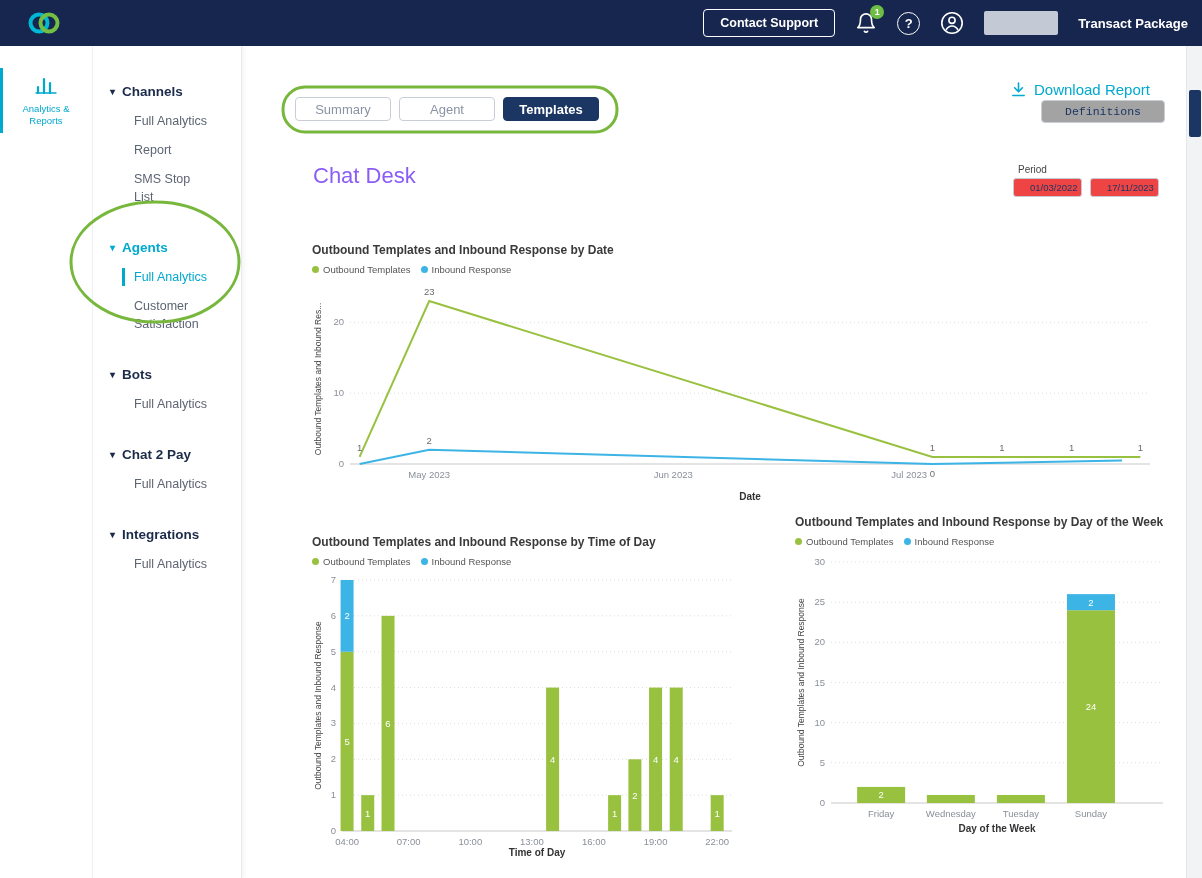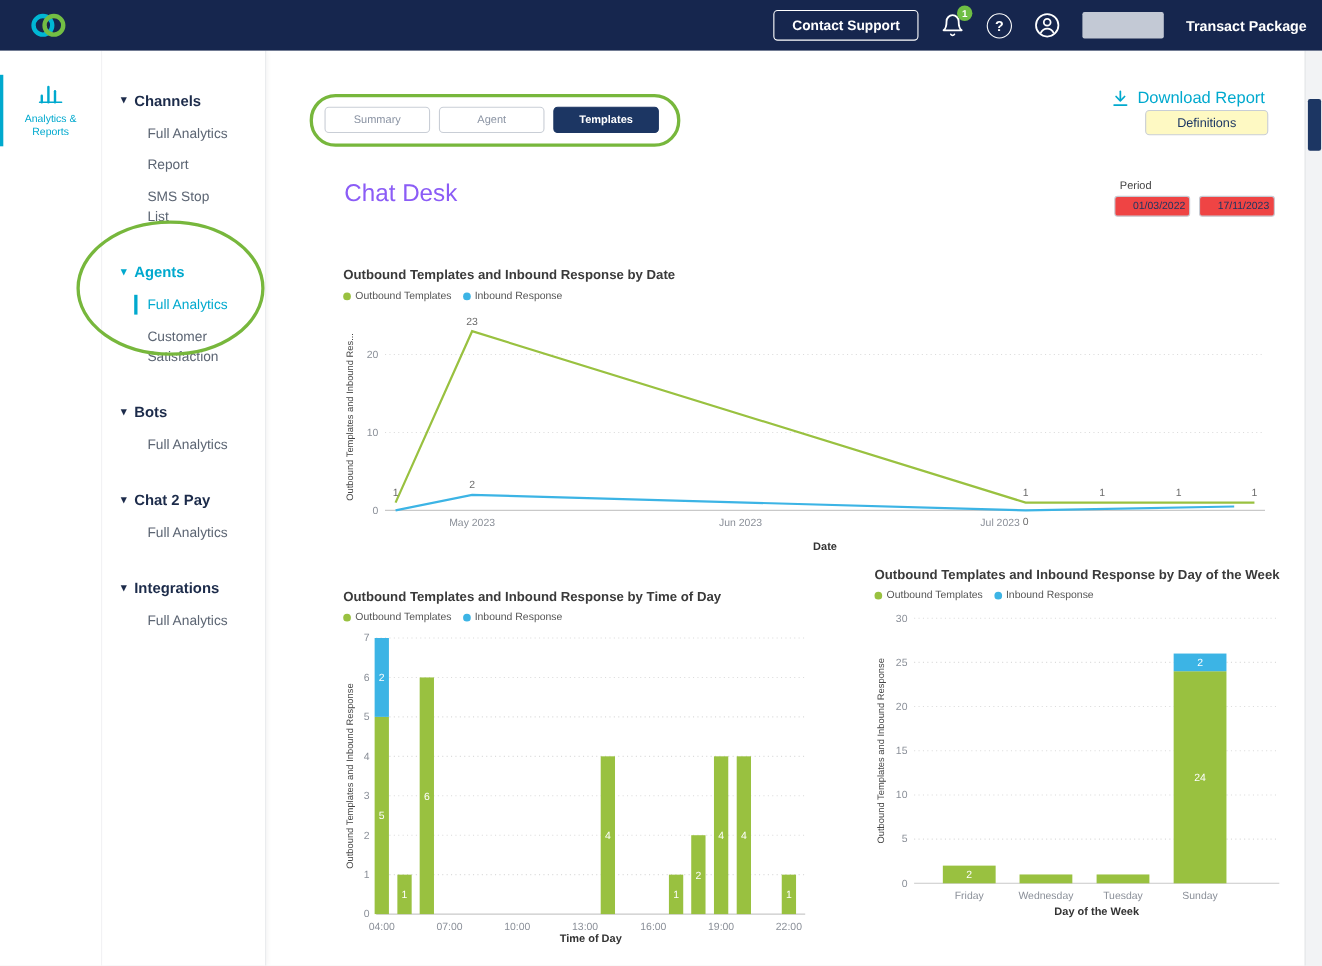--- a/index.html
+++ b/index.html
@@ -43,28 +43,28 @@
   .sec.teal .sec-h, .sec.teal .caret { color:#00a9ce; }
   .s-item { position:relative; display:block; padding:5px 8px 6px 24px; font-size:12.5px; color:#5c6573;
             line-height:18px; cursor:pointer; max-width:110px; }
   .s-item.active { color:#00a9ce; }
   .s-item.active::before { content:''; position:absolute; left:12px; top:5px; height:18px; width:3px; background:#00a9ce; }
 
   
   .main { position:absolute; left:242px; top:46px; right:16px; bottom:0; background:#fff; }
   .tabs { position:absolute; left:53px; top:51px; display:flex; gap:8px; }
   .tab { width:96px; height:24px; border:1px solid #c9ced6; border-radius:4px; background:#fff;
-         color:#8a93a3; font-size:10px; font-family:inherit; cursor:pointer;
+         color:#8a93a3; font-size:13px; font-family:inherit; cursor:pointer;
          display:flex; align-items:center; justify-content:center; }
   .tab.active { background:#1c3663; border-color:#1c3663; color:#fff; font-weight:bold; }
 
   .download { position:absolute; left:768px; top:35px; display:flex; align-items:center; gap:7px;
               color:#00a9ce; font-size:15px; cursor:pointer; }
-  .definitions { position:absolute; left:799px; top:54px; width:112px; height:23px; border:1px solid #c9ced6;
-                 border-radius:4px; background:#fef9c3; color:#1c3663; font-size:11.5px; font-family:Liberation Sans, sans-serif;
+  .definitions { position:absolute; left:799px; top:54px; width:124px; height:23px; border:1px solid #c9ced6;
+                 border-radius:4px; background:#a3a3a3; color:#1c3663; font-size:11.5px; font-family:Liberation Mono, monospace;
                  cursor:pointer; display:flex; align-items:center; justify-content:center; }
 
   .page-title { position:absolute; left:71px; top:117px; font-size:22px; color:#8b5cf6; font-weight:normal; }
 
   .period-label { position:absolute; left:776px; top:118px; font-size:10px; color:#444; }
   .dates { position:absolute; left:771px; top:132px; display:flex; gap:8px; }
   .date-field { width:69px; height:19px; border:1px solid #c7ccd4; border-radius:3px; background:#ef4444;
                 display:flex; align-items:center; justify-content:space-between; padding:0 16px;
                 font-size:9.5px; color:#1c3663; cursor:pointer; }
 

